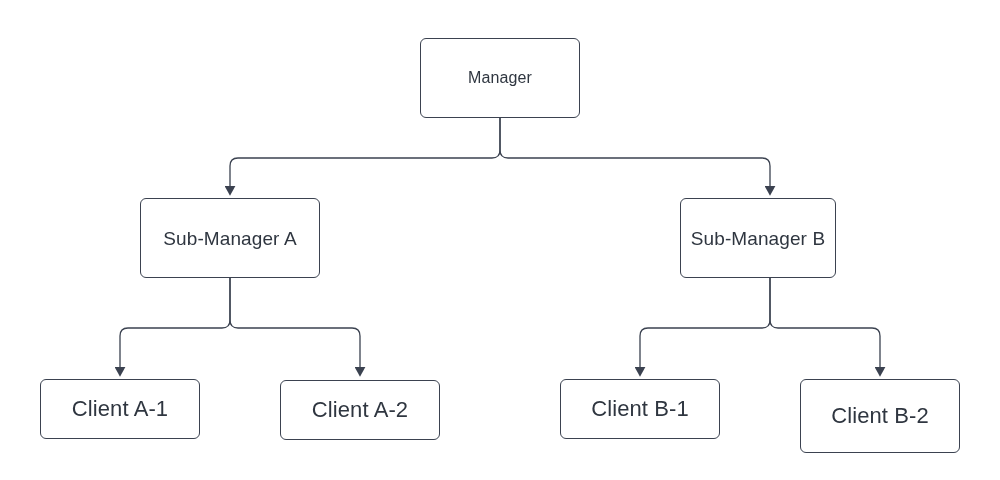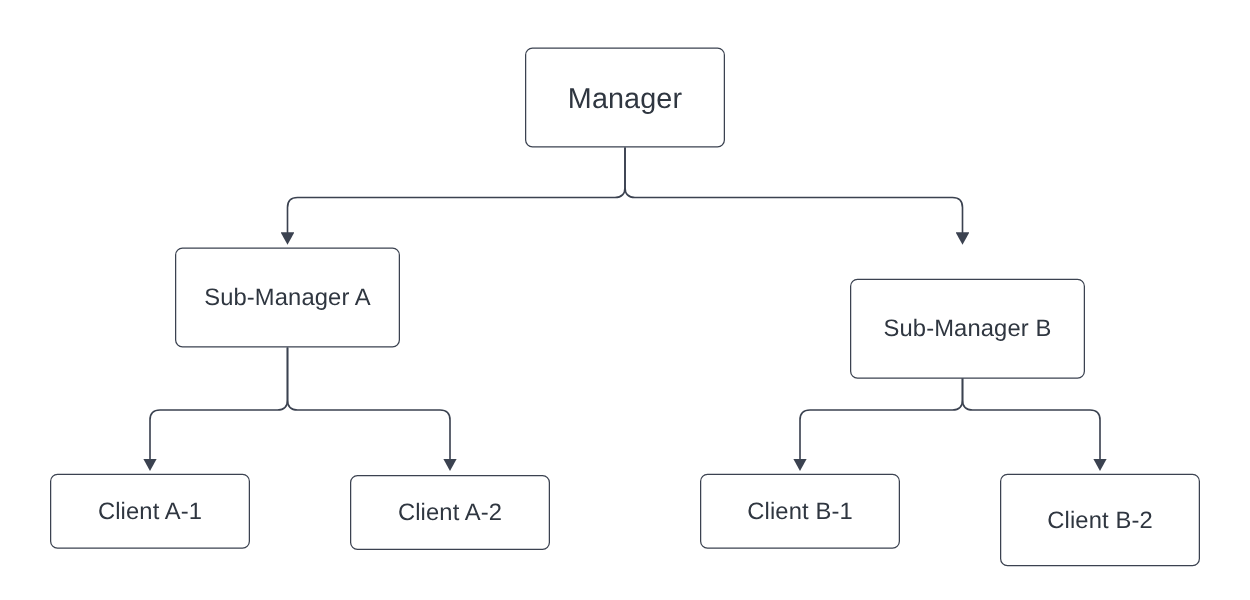--- a/index.html
+++ b/index.html
@@ -38,27 +38,27 @@
     color: #2f3640;
     letter-spacing: 0.1px;
     white-space: nowrap;
     z-index: 2;
   }
   .node-label {
     display: block;
     line-height: 1;
   }
   .node.level-root {
-    font-size: 23px;
+    font-size: 16px;
   }
   .node.level-mid {
     font-size: 19px;
   }
   .node.level-leaf {
-    font-size: 19px;
+    font-size: 22px;
   }
 </style>
 </head>
 <body>
 
 <div id="canvas">
 
   <svg id="wires" viewBox="0 0 1000 480" width="1000" height="480" xmlns="http://www.w3.org/2000/svg">
     <defs>
       <marker id="arrowhead" markerWidth="10" markerHeight="11" refX="1.2" refY="5.5" orient="auto" markerUnits="userSpaceOnUse">
@@ -76,21 +76,21 @@
   </svg>
 
   <div class="node level-root" style="left:420px; top:38px; width:160px; height:80px;">
     <span class="node-label">Manager</span>
   </div>
 
   <div class="node level-mid" style="left:140px; top:198px; width:180px; height:80px;align-items:center;">
     <span class="node-label">Sub-Manager A</span>
   </div>
 
-  <div class="node level-mid" style="left:680px; top:198px; width:188px; height:80px;margin-top:25px;">
+  <div class="node level-mid" style="left:680px; top:198px; width:156px; height:80px;">
     <span class="node-label">Sub-Manager B</span>
   </div>
 
   <div class="node level-leaf" style="left:40px; top:379px; width:160px; height:60px;">
     <span class="node-label">Client A-1</span>
   </div>
 
   <div class="node level-leaf" style="left:280px; top:380px; width:160px; height:60px;">
     <span class="node-label">Client A-2</span>
   </div>

